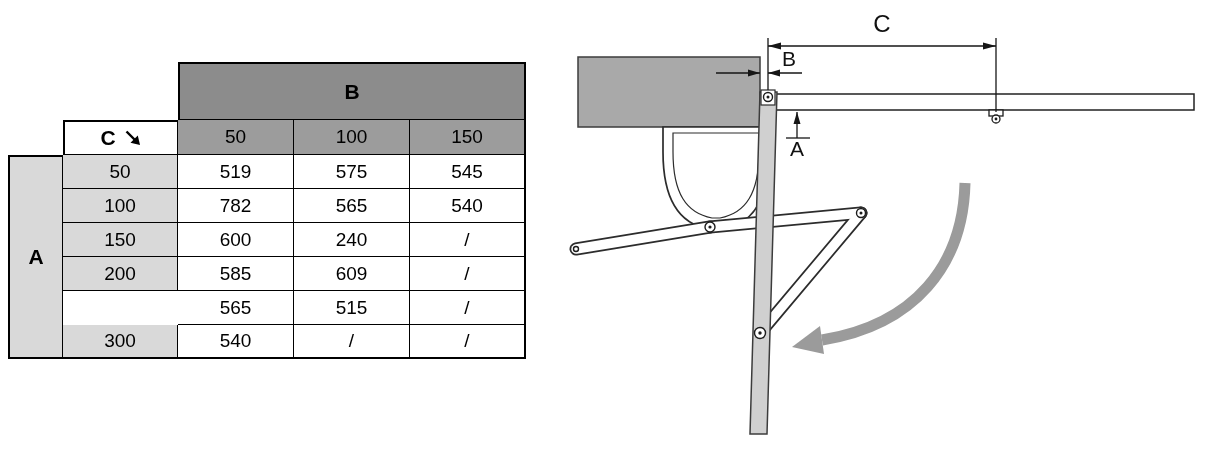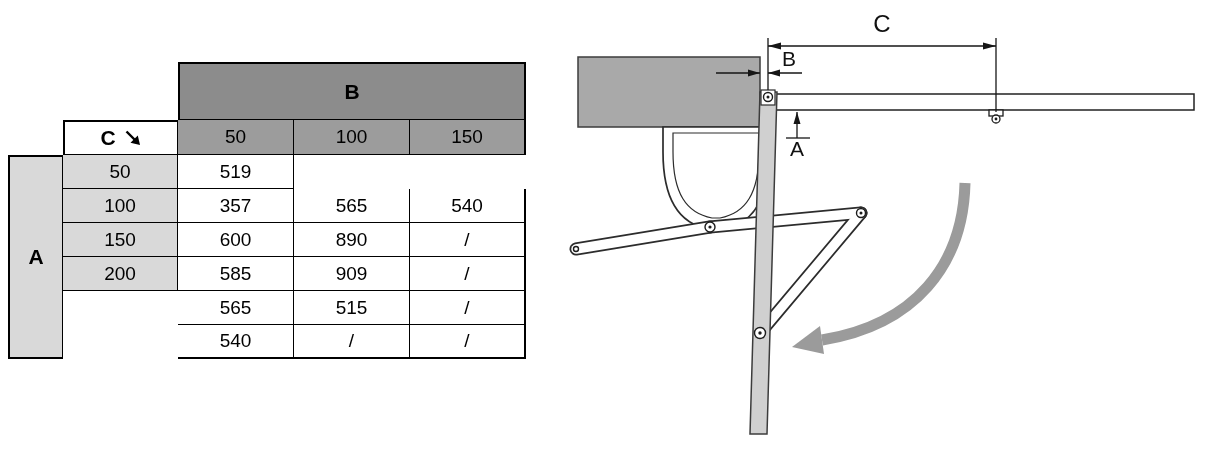--- a/index.html
+++ b/index.html
@@ -62,40 +62,43 @@
     </svg>
   </div>
   <div class="cell mid" style="grid-column:3;grid-row:2">50</div>
   <div class="cell mid" style="grid-column:4;grid-row:2">100</div>
   <div class="cell mid br2" style="grid-column:5;grid-row:2">150</div>
 
   <div class="cell hd light bl2 bt2 bb2" style="grid-column:1;grid-row:3/9">A</div>
 
   <div class="cell light" style="grid-column:2;grid-row:3">50</div>
   <div class="cell" style="grid-column:3;grid-row:3">519</div>
+  <div class="cell" style="grid-column:4;grid-row:3">575</div>
+  <div class="cell br2" style="grid-column:5;grid-row:3">545</div>
 
   <div class="cell light" style="grid-column:2;grid-row:4">100</div>
-  <div class="cell" style="grid-column:3;grid-row:4">357</div>
+  <div class="cell" style="grid-column:3;grid-row:4">782</div>
   <div class="cell" style="grid-column:4;grid-row:4">565</div>
   <div class="cell br2" style="grid-column:5;grid-row:4">540</div>
 
   <div class="cell light" style="grid-column:2;grid-row:5">150</div>
   <div class="cell" style="grid-column:3;grid-row:5">600</div>
-  <div class="cell" style="grid-column:4;grid-row:5">890</div>
+  <div class="cell" style="grid-column:4;grid-row:5">240</div>
   <div class="cell br2" style="grid-column:5;grid-row:5">/</div>
 
   <div class="cell light" style="grid-column:2;grid-row:6">200</div>
   <div class="cell" style="grid-column:3;grid-row:6">585</div>
-  <div class="cell" style="grid-column:4;grid-row:6">909</div>
+  <div class="cell" style="grid-column:4;grid-row:6">609</div>
   <div class="cell br2" style="grid-column:5;grid-row:6">/</div>
 
   <div class="cell" style="grid-column:3;grid-row:7">565</div>
   <div class="cell" style="grid-column:4;grid-row:7">515</div>
   <div class="cell br2" style="grid-column:5;grid-row:7">/</div>
 
+  <div class="cell light bb2" style="grid-column:2;grid-row:8">300</div>
   <div class="cell bb2" style="grid-column:3;grid-row:8">540</div>
   <div class="cell bb2" style="grid-column:4;grid-row:8">/</div>
   <div class="cell br2 bb2" style="grid-column:5;grid-row:8">/</div>
 </div>
 
 <div class="diagram">
   <svg width="650" height="457" viewBox="0 0 650 457">
 
     <rect x="18" y="57" width="182" height="70" fill="#a9a9a9" stroke="#3c3c3c" stroke-width="1.5"></rect>
 

